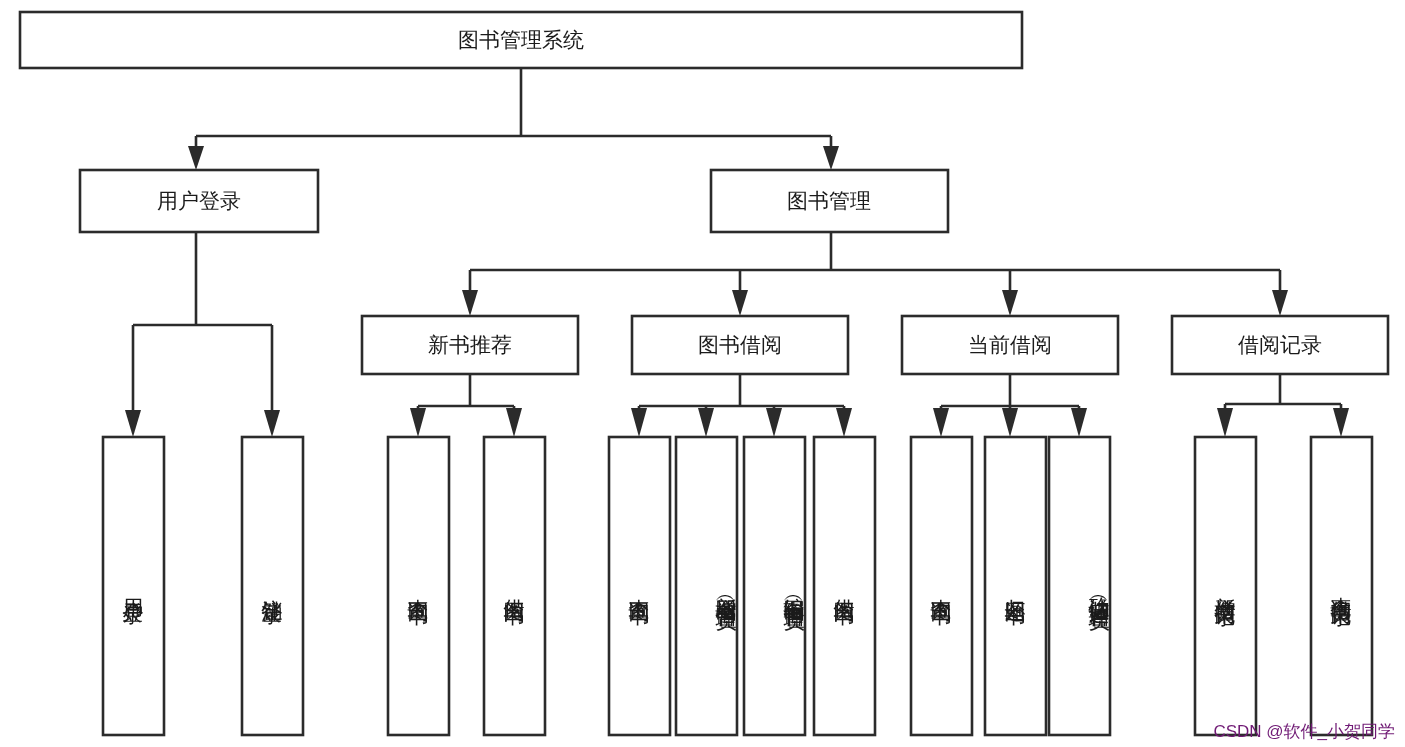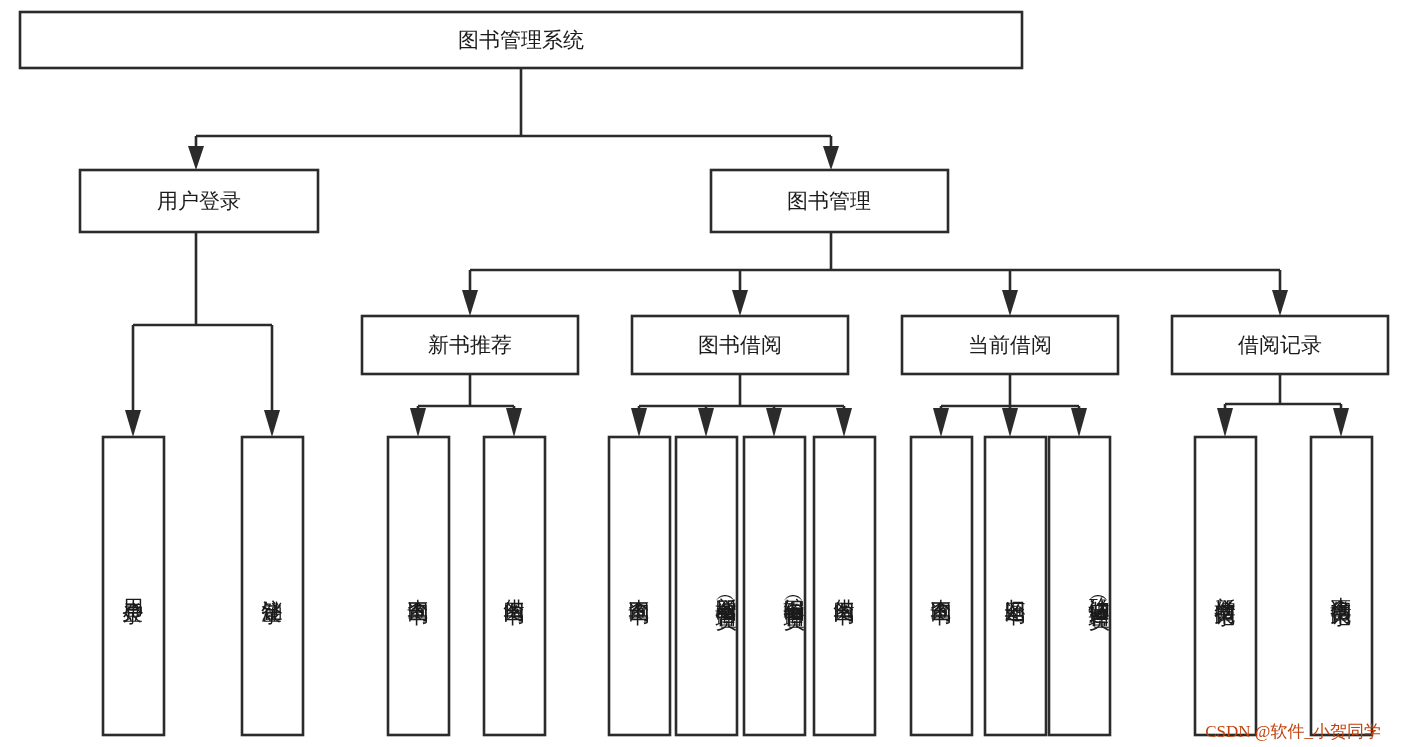--- a/index.html
+++ b/index.html
@@ -57,25 +57,25 @@
     letter-spacing: 2px;
     font-family: "Liberation Sans", "DejaVu Sans", sans-serif;
     font-size: 21px;
     color: #1b1b1b;
     line-height: 1;
     white-space: nowrap;
     pointer-events: none;
   }
   .watermark {
     position: absolute;
-    right: 24px;
+    right: 10px;
     bottom: 4px;
-    font-family: Liberation Serif, serif;
+    font-family: Liberation Sans, sans-serif;
     font-size: 17px;
-    color: #c2410c;
+    color: #701a75;
     white-space: nowrap;
     user-select: none;
   }
 </style>
 </head>
 <body>
 
 <div id="diagram-root">
 
   <svg id="flow-svg" viewBox="0 0 1405 747">

